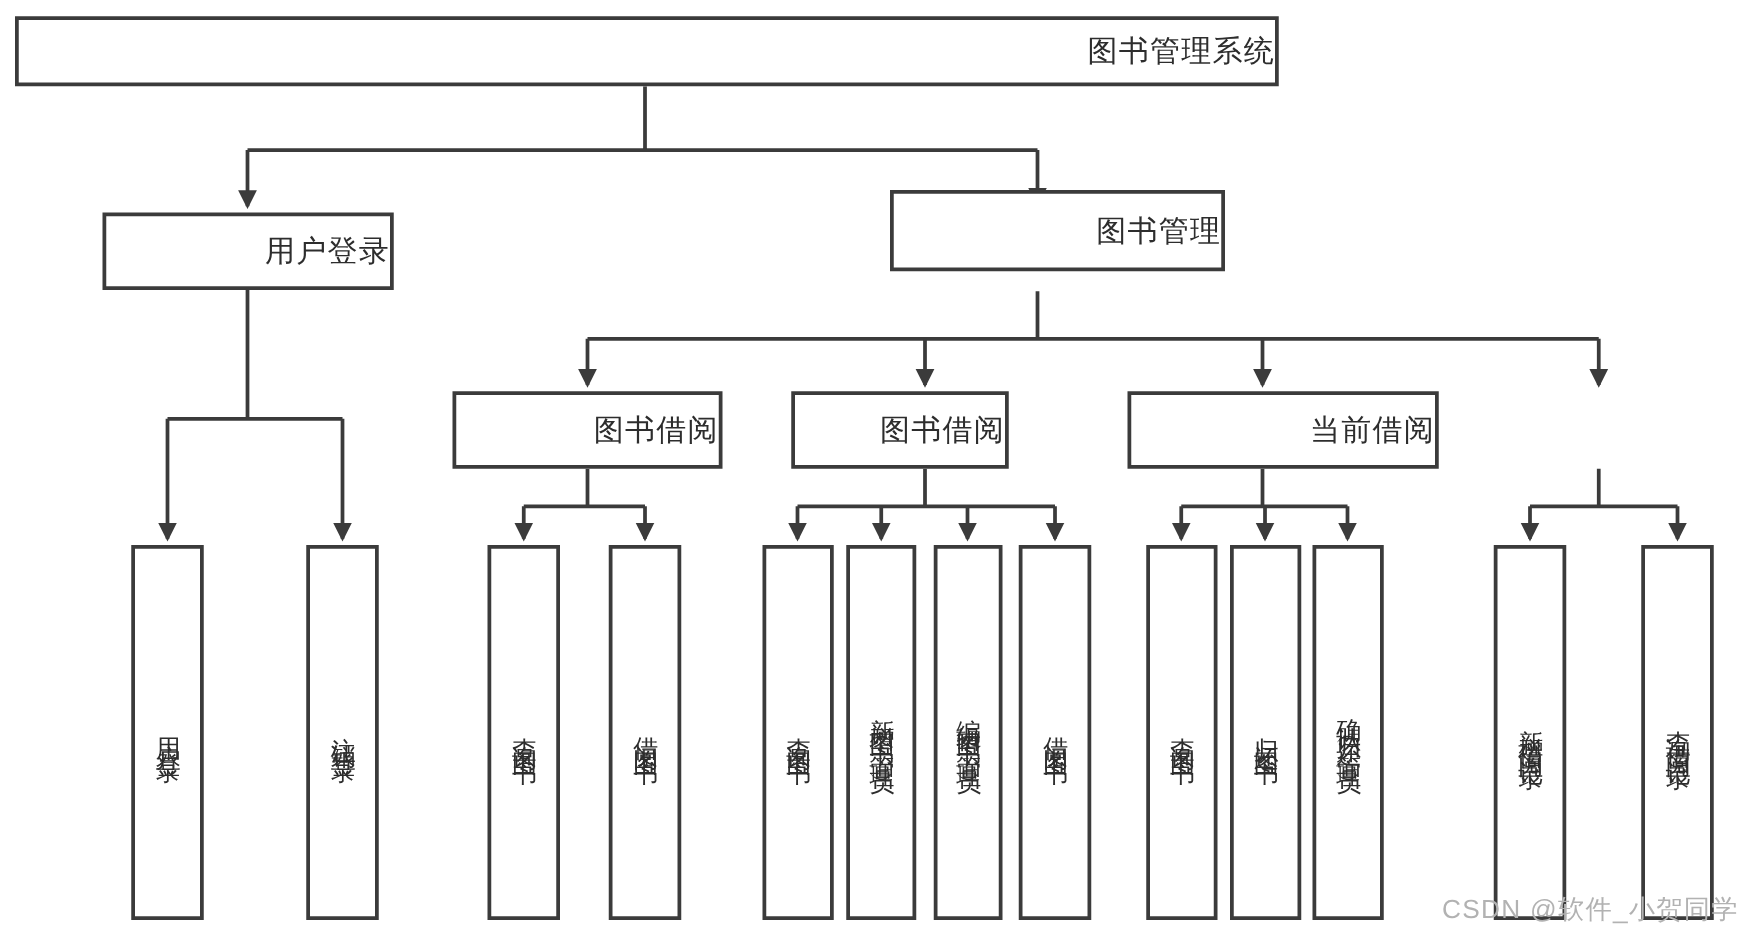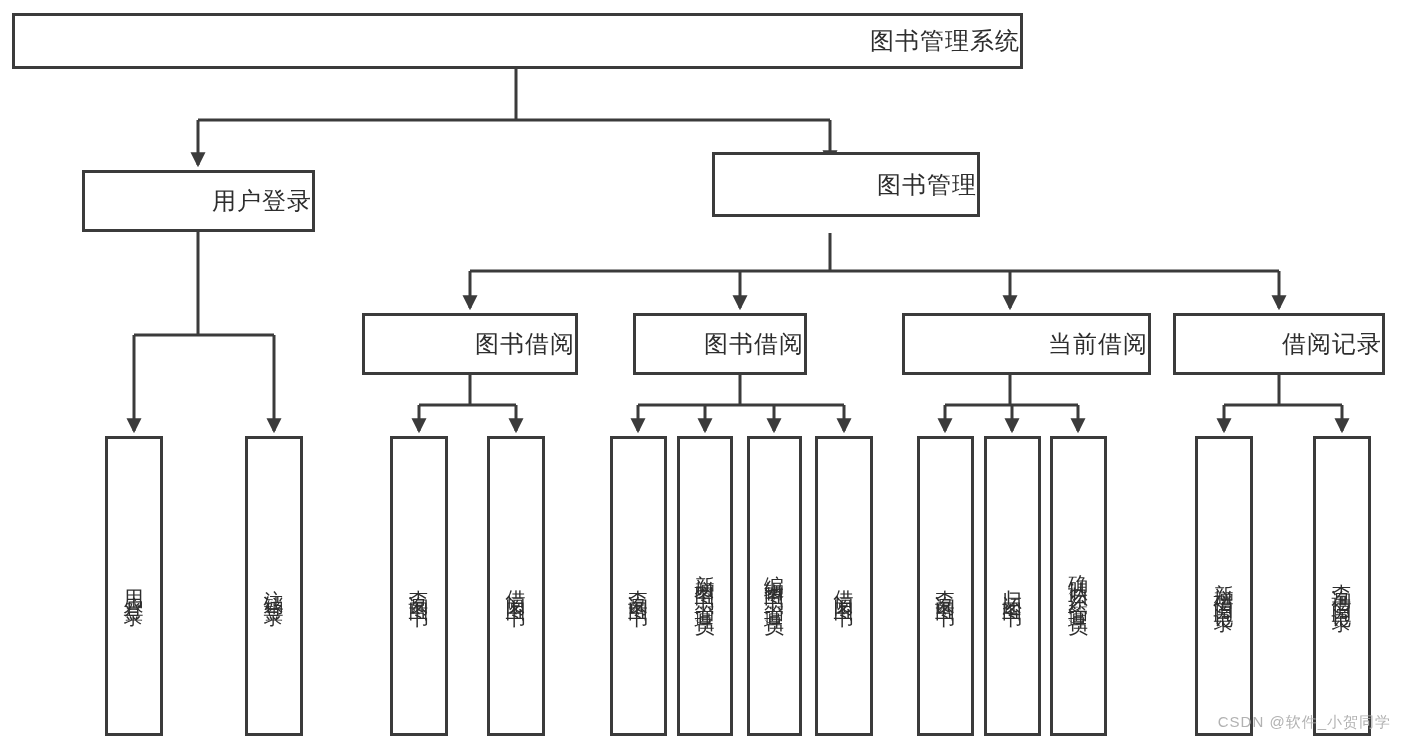--- a/index.html
+++ b/index.html
@@ -24,21 +24,21 @@
     background:#fff; display:flex; align-items:center; justify-content:center;
     z-index:2;
   }
   .vbox span {
     writing-mode:vertical-rl; text-orientation:mixed;
     font-size:20px; color:var(--text-color,#2d2d2d);
     letter-spacing:6px; line-height:1;
   }
   .watermark {
     position:absolute; right:14px; top:713px;
-    font-size:15px; color:var(--watermark-color,#b0b0b0);
+    font-size:21px; color:var(--watermark-color,#b0b0b0);
     letter-spacing:1px; z-index:3; white-space:nowrap;text-align:center;
   }
 </style>
 </head>
 <body>
 
 <div class="stage">
 
   <svg class="connectors" xmlns="http://www.w3.org/2000/svg">
     <defs>
@@ -95,23 +95,20 @@
 
   <div class="hbox" style="left:362px;top:313px;width:216px;height:62px">
     <span>图书借阅</span>
   </div>
   <div class="hbox" style="left:633px;top:313px;width:174px;height:62px">
     <span>图书借阅</span>
   </div>
   <div class="hbox" style="left:902px;top:313px;width:249px;height:62px">
     <span>当前借阅</span>
   </div>
-  <div class="hbox" style="left:1173px;top:313px;width:212px;height:62px">
-    <span>借阅记录</span>
-  </div>
 
   <div class="vbox" style="left:105px;top:436px;width:58px;height:300px">
     <span>用户登录</span>
   </div>
   <div class="vbox" style="left:245px;top:436px;width:58px;height:300px">
     <span>注销登录</span>
   </div>
 
   <div class="vbox" style="left:390px;top:436px;width:58px;height:300px">
     <span>查询图书</span>

